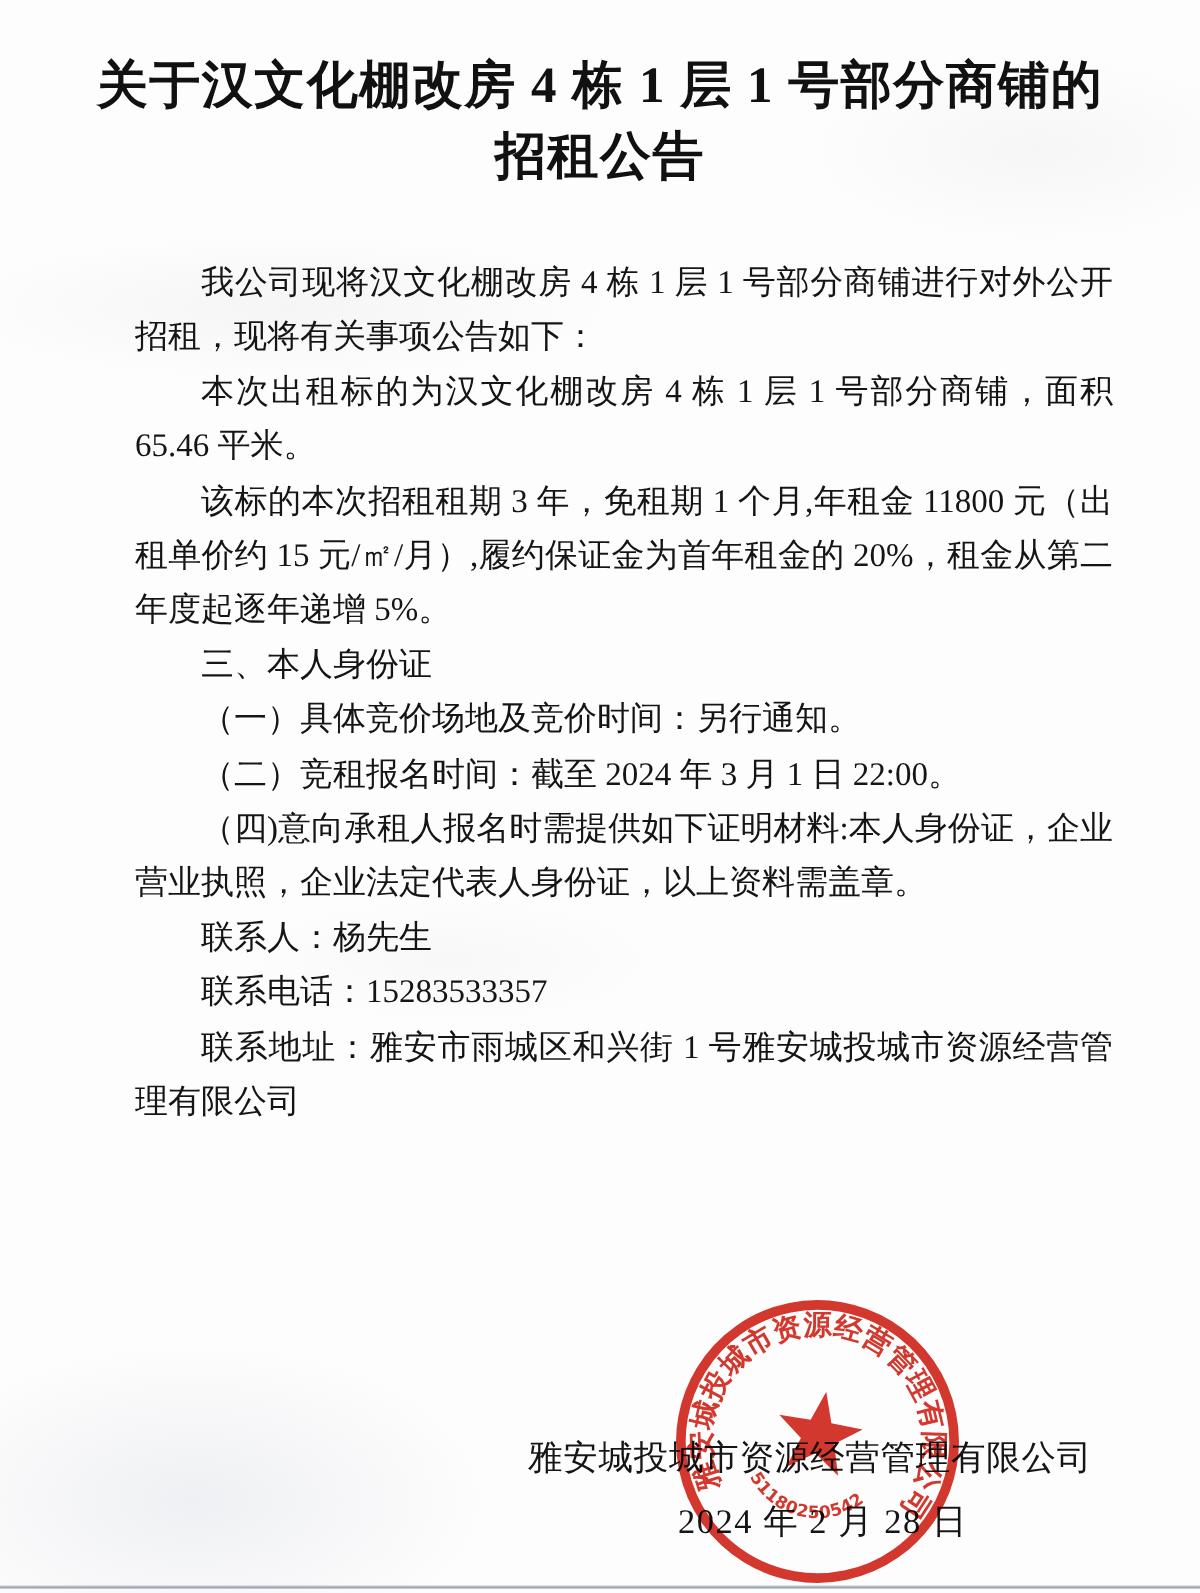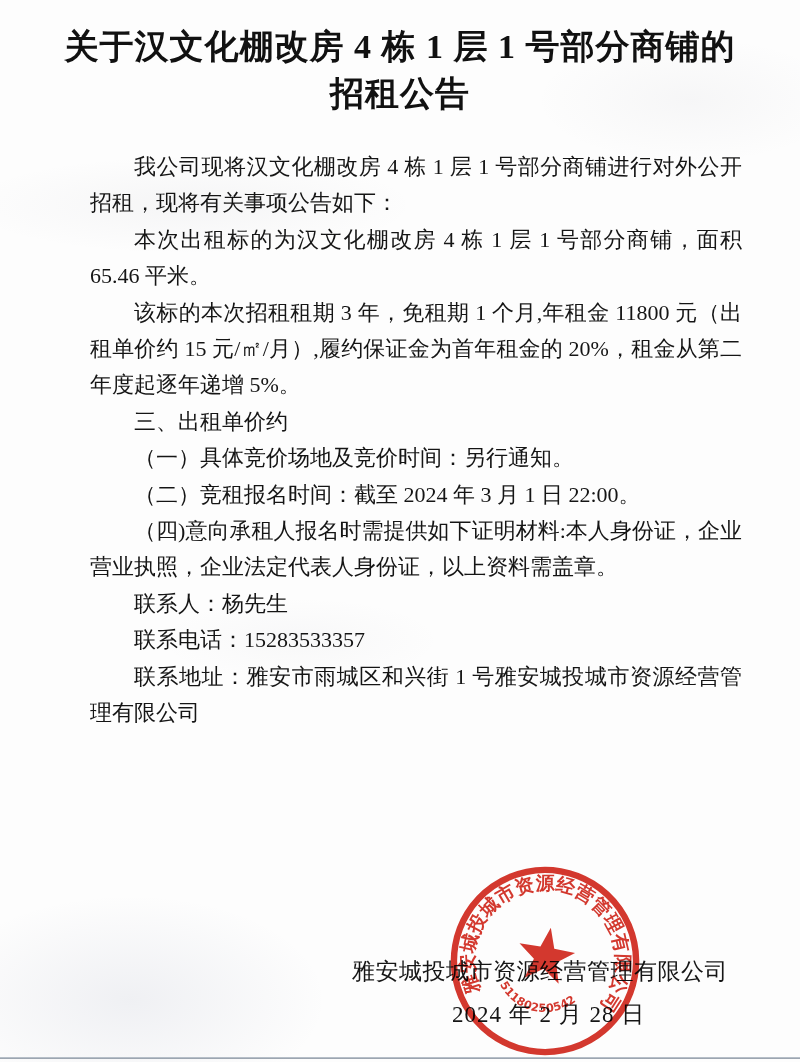--- a/index.html
+++ b/index.html
@@ -13,30 +13,30 @@
     font-family: "Liberation Serif", "DejaVu Serif", serif;
     color: #1a1a1a;
     background:
       radial-gradient(ellipse 320px 70px at 190px 205px, rgba(120,120,135,0.06), transparent 70%),
       radial-gradient(ellipse 280px 150px at 130px 1000px, rgba(100,110,145,0.09), transparent 70%),
       radial-gradient(ellipse 220px 90px at 690px 100px, rgba(120,120,135,0.05), transparent 70%),
       radial-gradient(ellipse 200px 60px at 300px 640px, rgba(120,120,135,0.04), transparent 70%),
       #fdfdfd;
   }
   .doc-title {
-    padding-top: 23px;
+    padding-top: 34px;
     text-align: center;
     font-size: 34px;
     font-weight: 700;
     line-height: 47px;
     letter-spacing: 1px;
     color: #111;
   }
   .doc-content {
-    margin: 32px 58px 0 90px;
+    margin: 42px 58px 0 90px;
     font-size: 22px;
     line-height: 36.4px;
     text-align: justify;
     color: #151515;
   }
   .doc-content p {
     text-indent: 2em;
     margin: 0;
   }
   .sig-company {
@@ -84,21 +84,21 @@
 
   <div class="doc-title">
     <div>关于汉文化棚改房 4 栋 1 层 1 号部分商铺的</div>
     <div>招租公告</div>
   </div>
 
   <div class="doc-content">
     <p>我公司现将汉文化棚改房 4 栋 1 层 1 号部分商铺进行对外公开招租，现将有关事项公告如下：</p>
     <p>本次出租标的为汉文化棚改房 4 栋 1 层 1 号部分商铺，面积 65.46 平米。</p>
     <p>该标的本次招租租期 3 年，免租期 1 个月,年租金 11800 元（出租单价约 15 元/㎡/月）,履约保证金为首年租金的 20%，租金从第二年度起逐年递增 5%。</p>
-    <p>三、出租单价约</p>
+    <p>三、本人身份证</p>
     <p>（一）具体竞价场地及竞价时间：另行通知。</p>
     <p>（二）竞租报名时间：截至 2024 年 3 月 1 日 22:00。</p>
     <p>（四)意向承租人报名时需提供如下证明材料:本人身份证，企业营业执照，企业法定代表人身份证，以上资料需盖章。</p>
     <p>联系人：杨先生</p>
     <p>联系电话：15283533357</p>
     <p>联系地址：雅安市雨城区和兴街 1 号雅安城投城市资源经营管理有限公司</p>
   </div>
 
   <div class="sig-company">雅安城投城市资源经营管理有限公司</div>
   <div class="sig-date">2024 年 2 月 28 日</div>

